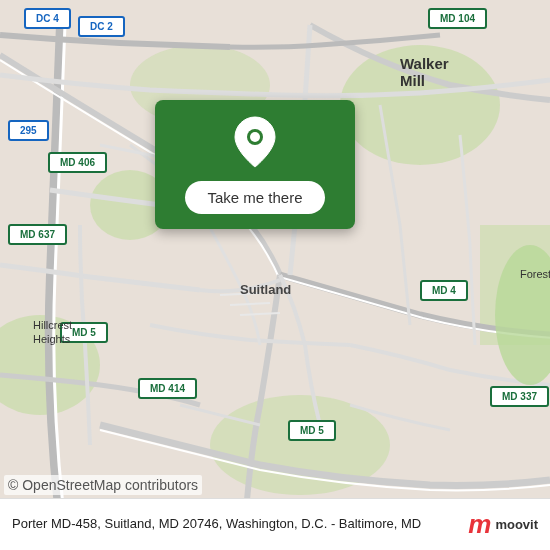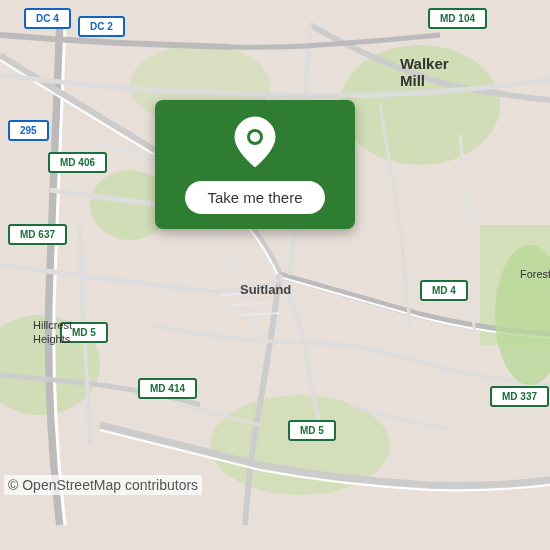--- a/index.html
+++ b/index.html
@@ -230,13 +230,20 @@
       <circle cx="22" cy="22" r="5" fill="white"></circle>
     </svg>
 
     <button id="take-me-button">Take me there</button>
   </div>
 
   <div id="osm-attr">
     <span>© OpenStreetMap contributors</span>
   </div>
 
+  <div id="bottom-bar">
+    <div id="address-text">Porter MD-458, Suitland, MD 20746, Washington, D.C. - Baltimore, MD</div>
+    <div id="moovit-logo">
+      <span id="moovit-m" style="font-size:26px; font-weight:900; color:#e8333a; font-style:italic; font-family:Arial Black, sans-serif;">m</span>
+      <span id="moovit-text" style="font-size:13px; font-weight:bold; color:#333;">moovit</span>
+    </div>
+  </div>
 </div>
 
 </body></html>

